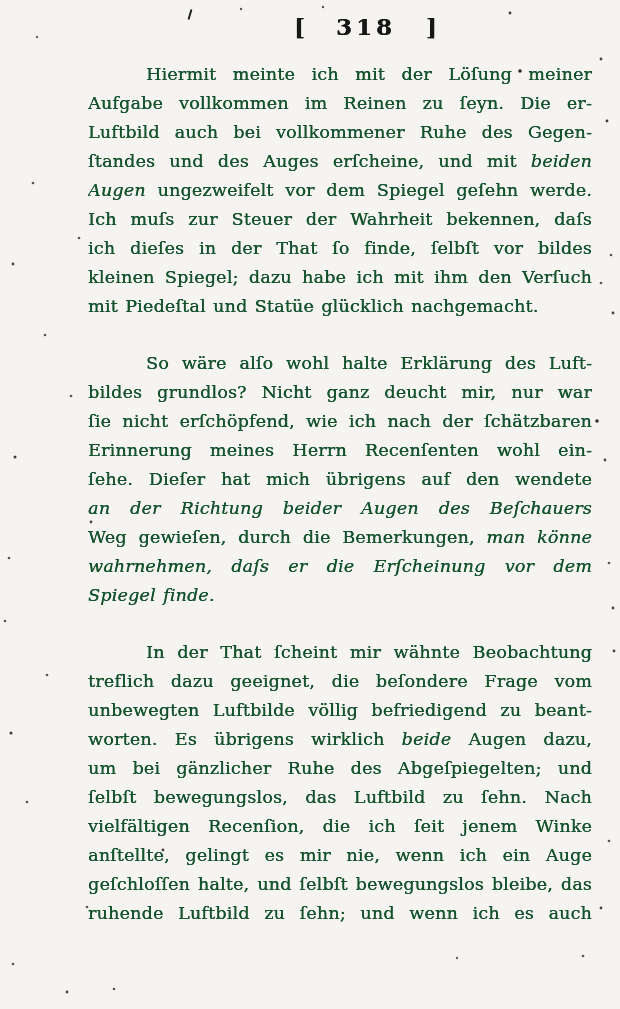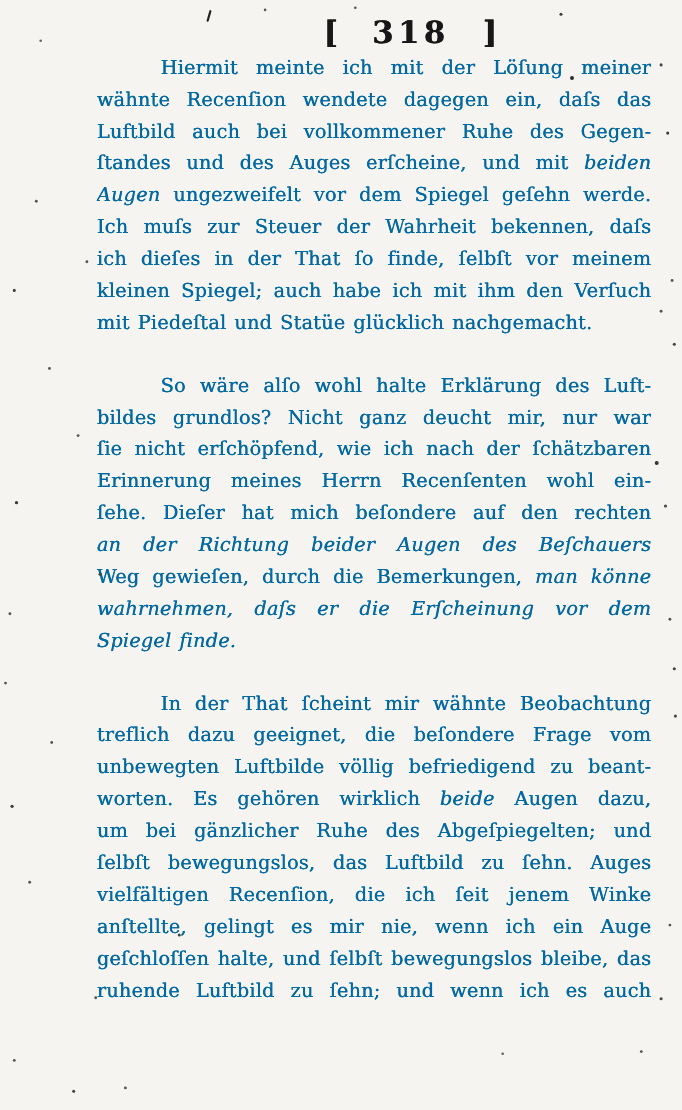--- a/index.html
+++ b/index.html
@@ -4,28 +4,28 @@
 <style>
   html,body{margin:0;padding:0;}
   body{
     width:620px;height:1009px;position:relative;overflow:hidden;
     background:#f5f4f1;color:#1a1a1a;
     font-family:"DejaVu Serif","Liberation Serif",serif;
   }
   .page{position:absolute;inset:0;}
   .header{
     position:absolute;top:13px;left:294px;
-    font-size:28px;letter-spacing:1px;white-space:nowrap;
+    font-size:23px;letter-spacing:1px;white-space:nowrap;
     color:#171717;text-shadow:0.3px 0 0 currentColor;
   }
   .header .num{margin:0 30px;letter-spacing:4px;font-weight:bold;}
   .header .br{font-weight:bold;}
   .textblock{
-    position:absolute;left:88px;top:48px;width:504px;
-    font-size:17.5px;line-height:29px;color:#0369a1;
+    position:absolute;left:88px;top:60px;width:504px;
+    font-size:17.5px;line-height:29px;color:#14532d;
     text-shadow:0.3px 0 0 currentColor;
   }
   .para{margin:0 0 28px 0;}
   .line{
     height:29px;overflow:hidden;
     text-align:justify;text-align-last:justify;
     letter-spacing:0.2px;word-spacing:1.5px;
   }
   .line.indent{text-indent:58px;}
   .line.end{text-align-last:left;}
@@ -58,47 +58,47 @@
 <body style="background: rgb(245, 244, 241); color: rgb(26, 26, 26);">
 
 <div class="page">
   <div class="header">
     <span class="br">[</span><span class="num">318</span><span class="br">]</span>
   </div>
 
   <div class="textblock" id="textblock">
       <div class="para">
         <div class="line indent"><span>Hiermit meinte ich mit der Löſung meiner</span></div>
-        <div class="line"><span>wähnte Recenſion wendete dagegen ein, daſs das</span></div>
+        <div class="line"><span>Aufgabe vollkommen im Reinen zu ſeyn. Die er-</span></div>
         <div class="line"><span>Luftbild auch bei vollkommener Ruhe des Gegen-</span></div>
         <div class="line"><span>ſtandes und des Auges erſcheine, und mit </span><span class="it">beiden</span></div>
         <div class="line"><span class="it">Augen</span><span> ungezweifelt vor dem Spiegel geſehn werde.</span></div>
         <div class="line"><span>Ich muſs zur Steuer der Wahrheit bekennen, daſs</span></div>
-        <div class="line"><span>ich dieſes in der That ſo finde, ſelbſt vor meinem</span></div>
-        <div class="line"><span>kleinen Spiegel; auch habe ich mit ihm den Verſuch</span></div>
+        <div class="line"><span>ich dieſes in der That ſo finde, ſelbſt vor bildes</span></div>
+        <div class="line"><span>kleinen Spiegel; dazu habe ich mit ihm den Verſuch</span></div>
         <div class="line end"><span>mit Piedeſtal und Statüe glücklich nachgemacht.</span></div>
       </div>
       <div class="para">
         <div class="line indent"><span>So wäre alſo wohl halte Erklärung des Luft-</span></div>
         <div class="line"><span>bildes grundlos? Nicht ganz deucht mir, nur war</span></div>
         <div class="line"><span>ſie nicht erſchöpfend, wie ich nach der ſchätzbaren</span></div>
         <div class="line"><span>Erinnerung meines Herrn Recenſenten wohl ein-</span></div>
-        <div class="line"><span>ſehe. Dieſer hat mich beſondere auf den rechten</span></div>
+        <div class="line"><span>ſehe. Dieſer hat mich übrigens auf den wendete</span></div>
         <div class="line"><span class="it">an der Richtung beider Augen des Beſchauers</span></div>
         <div class="line"><span>Weg gewieſen, durch die Bemerkungen, </span><span class="it">man könne</span></div>
         <div class="line"><span class="it">wahrnehmen, daſs er die Erſcheinung vor dem</span></div>
         <div class="line end"><span class="it">Spiegel finde.</span></div>
       </div>
       <div class="para">
         <div class="line indent"><span>In der That ſcheint mir wähnte Beobachtung vor-</span></div>
         <div class="line"><span>treflich dazu geeignet, die beſondere Frage vom</span></div>
         <div class="line"><span>unbewegten Luftbilde völlig befriedigend zu beant-</span></div>
-        <div class="line"><span>worten. Es gehören wirklich </span><span class="it">beide</span><span> Augen dazu,</span></div>
+        <div class="line"><span>worten. Es übrigens wirklich </span><span class="it">beide</span><span> Augen dazu,</span></div>
         <div class="line"><span>um bei gänzlicher Ruhe des Abgeſpiegelten; und</span></div>
-        <div class="line"><span>ſelbſt bewegungslos, das Luftbild zu ſehn. Auges</span></div>
+        <div class="line"><span>ſelbſt bewegungslos, das Luftbild zu ſehn. Nach</span></div>
         <div class="line"><span>vielfältigen Recenſion, die ich ſeit jenem Winke</span></div>
         <div class="line"><span>anſtellte, gelingt es mir nie, wenn ich ein Auge</span></div>
         <div class="line"><span>geſchloſſen halte, und ſelbſt bewegungslos bleibe, das</span></div>
         <div class="line"><span>ruhende Luftbild zu ſehn; und wenn ich es auch</span></div>
       </div>
     </div>
 
   <span class="mark-slash"></span>
   <div class="speckles">
       <i></i>

